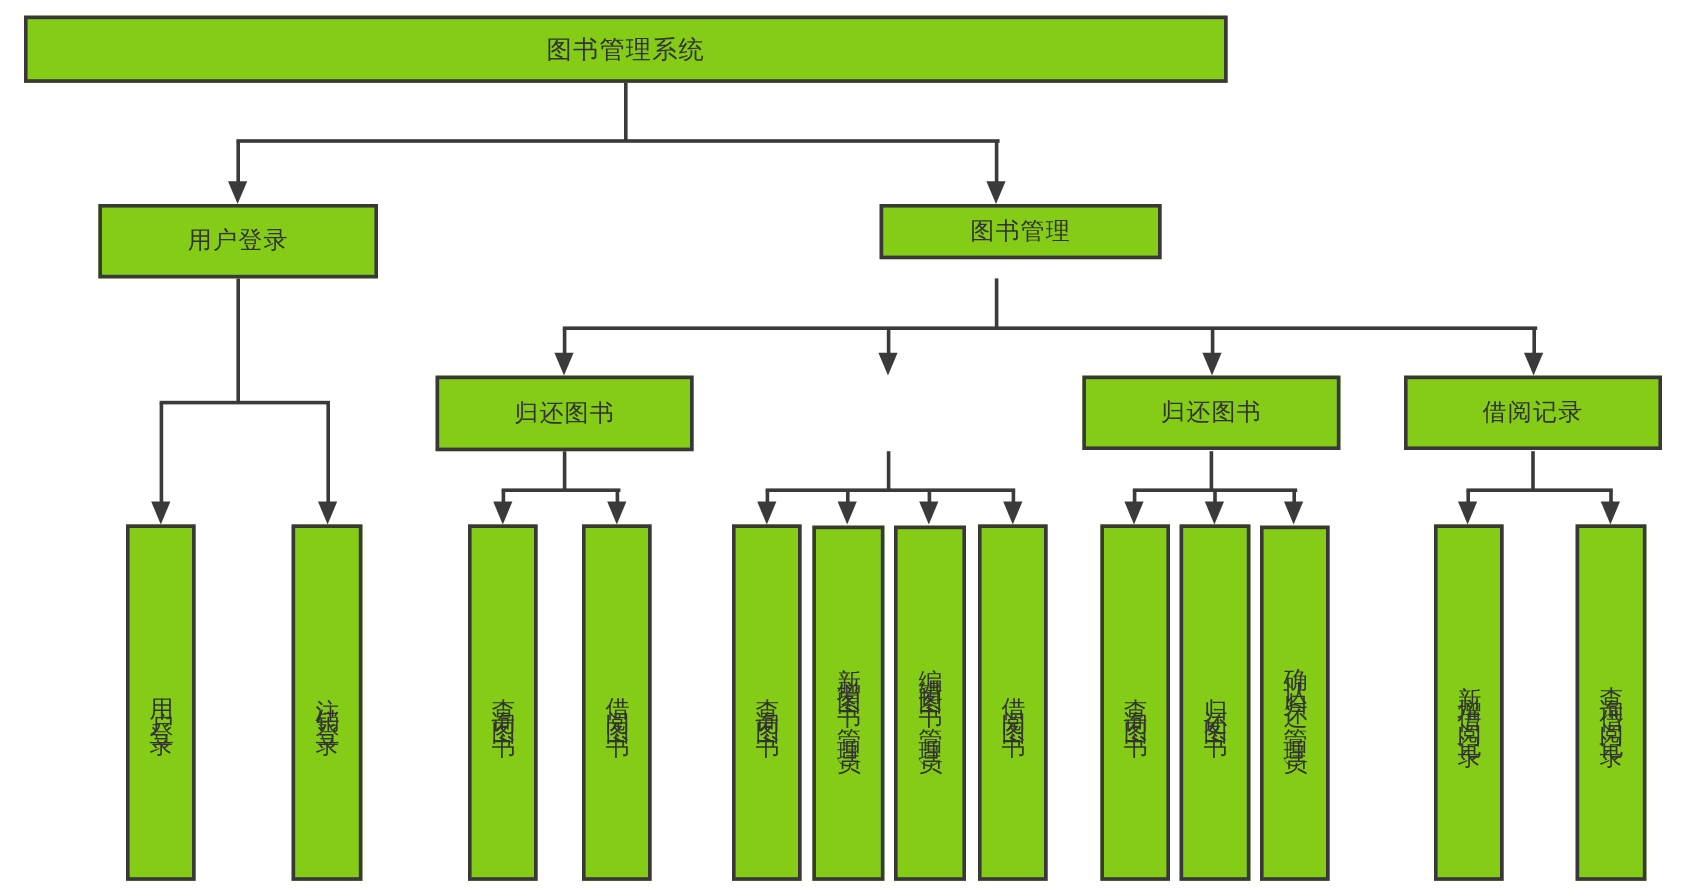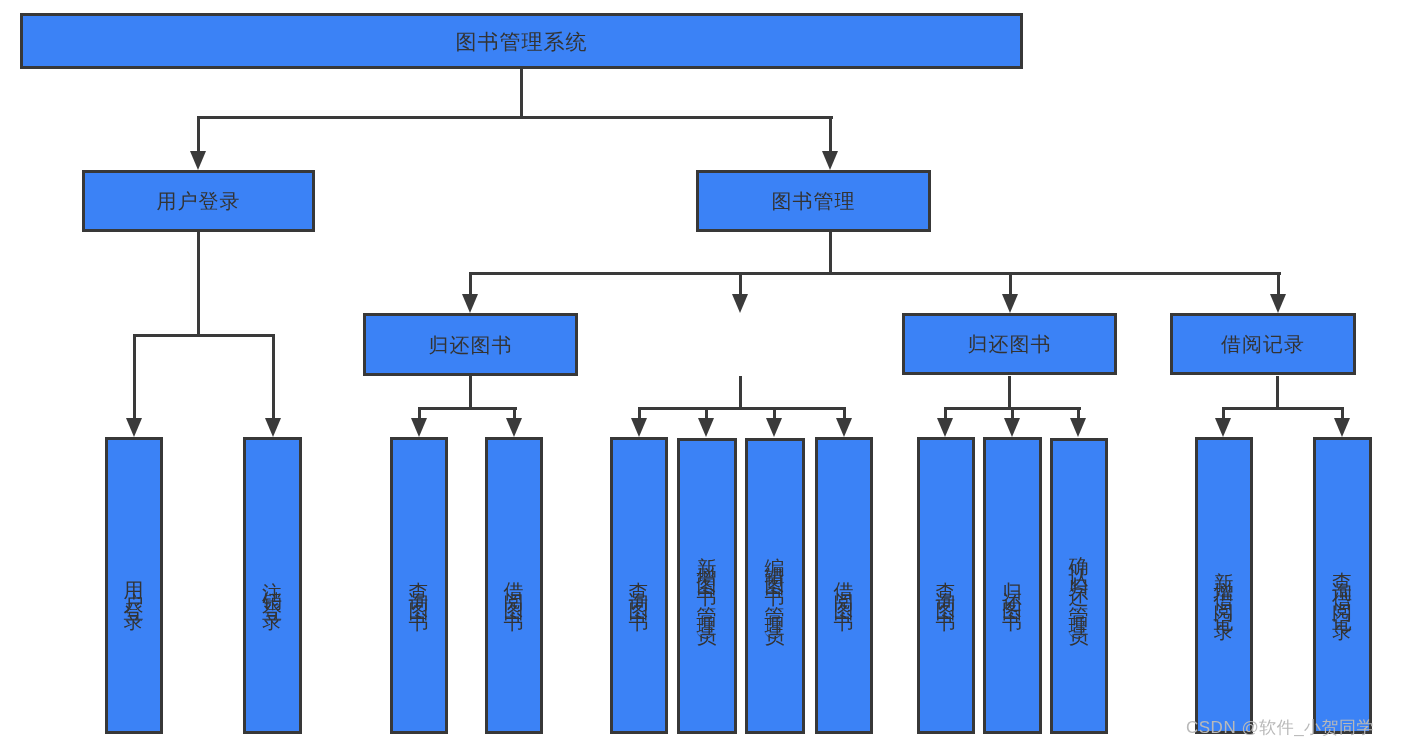--- a/index.html
+++ b/index.html
@@ -14,21 +14,21 @@
     position:relative;
     width:1405px;height:747px;
     background:var(--bg);
     font-family:"Liberation Sans",sans-serif;
     color:var(--text);
     overflow:hidden;
   }
   .box{
     position:absolute;
     box-sizing:border-box;
-    background:#3b82f6;
+    background:#84cc16;
     border:3px solid var(--box-border);
     display:flex;
     align-items:center;
     justify-content:center;
     text-align:center;
   }
   .box.h span{
     font-size:20px;
     letter-spacing:1px;
     line-height:1;
@@ -128,31 +128,31 @@
   <div class="ar" style="left:1215px;top:418px"></div>
   <div class="ar" style="left:1334px;top:418px"></div>
 
   <div class="box h root" style="left:20px;top:13px;width:1003px;height:56px">
     <span>图书管理系统</span>
   </div>
 
   <div class="box h" style="left:82px;top:170px;width:233px;height:62px">
     <span>用户登录</span>
   </div>
-  <div class="box h" style="left:696px;top:170px;width:235px;height:62px">
+  <div class="box h" style="left:733px;top:170px;width:235px;height:46px">
     <span>图书管理</span>
   </div>
 
   <div class="box h" style="left:363px;top:313px;width:215px;height:63px">
     <span>归还图书</span>
   </div>
   <div class="box h" style="left:902px;top:313px;width:215px;height:62px">
     <span>归还图书</span>
   </div>
-  <div class="box h" style="left:1170px;top:313px;width:186px;height:62px">
+  <div class="box h" style="left:1170px;top:313px;width:215px;height:62px">
     <span>借阅记录</span>
   </div>
 
   <div class="box v" style="left:105px;top:437px;width:58px;height:297px">
     <span>用户登录</span>
   </div>
   <div class="box v" style="left:243px;top:437px;width:59px;height:297px">
     <span>注销登录</span>
   </div>
 
@@ -186,15 +186,14 @@
     <span>确认归还（管理员）</span>
   </div>
 
   <div class="box v" style="left:1195px;top:437px;width:58px;height:297px">
     <span>新增借阅记录</span>
   </div>
   <div class="box v" style="left:1313px;top:437px;width:59px;height:297px">
     <span>查询借阅记录</span>
   </div>
 
-  <div class="watermark">CSDN @软件_小贺同学</div>
 
 </div>
 
 </body></html>

